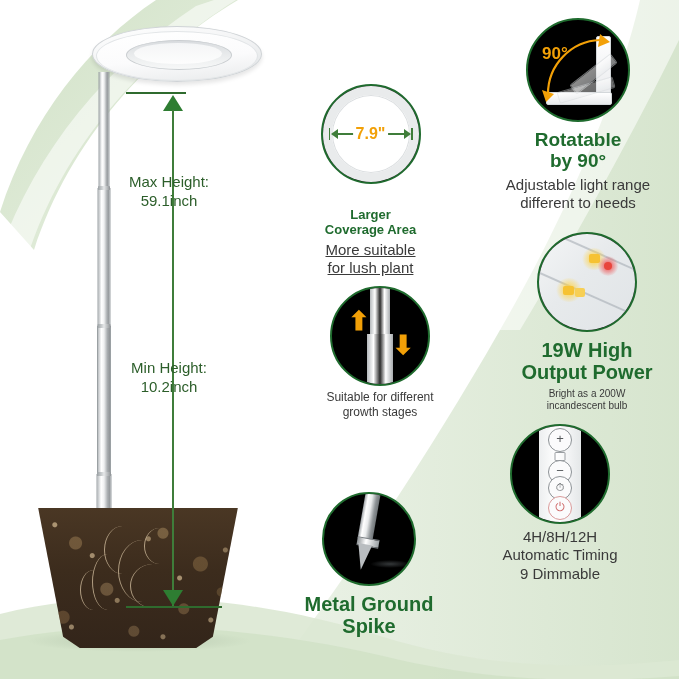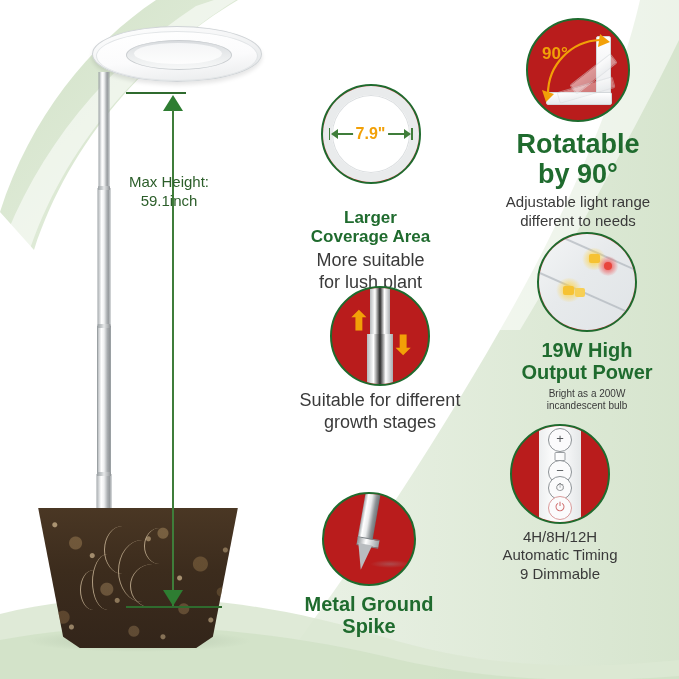--- a/index.html
+++ b/index.html
@@ -114,21 +114,21 @@
   }
   .dim-label{
     position:absolute;color:#2c5e2a;font-size:15px;line-height:19px;text-align:center;
     white-space:pre-line;
   }
 
   
   .feature{position:absolute;text-align:center;}
   .f-icon{
     position:relative;margin:0 auto;border:2px solid #1f6b2e;border-radius:50%;
-    background:#b91c1c;overflow:hidden;
+    background:#000000;overflow:hidden;
   }
   .f-title{
     color:#1f6b2e;font-weight:bold;line-height:1.12;margin-top:7px;white-space:pre-line;
   }
   .f-sub{
     color:#3a3a3a;line-height:1.22;margin-top:4px;white-space:pre-line;
   }
 
   
   .cov-ring{
@@ -272,67 +272,69 @@
     </div>
 
     <div class="dim-cap" style="left:126px;top:92px;width:60px;height:1.6px;"></div>
     <div class="arrow-up" style="left:163px;top:95px;"></div>
     <div class="dim-line" style="left:172px;top:110px;width:1.8px;height:498px;"></div>
     <div class="arrow-down" style="left:163px;top:590px;"></div>
     <div class="dim-cap" style="left:126px;top:606px;width:96px;height:2.2px;"></div>
 
     <div class="dim-label" style="left:104px;top:172px;width:130px;">Max Height:
 59.1inch</div>
+    <div class="dim-label" style="left:104px;top:358px;width:130px;">Min Height:
+10.2inch</div>
   </div>
 
   <div class="feature" style="left:288px;top:84px;width:165px;">
     <div class="f-icon" style="width:96px;height:96px;">
       <div class="cov-ring"></div>
       <div class="cov-dim">
         <div class="endL"></div>
         <div class="endR"></div>
         <div class="bar"></div>
         <div class="tipL"></div>
         <div class="tipR"></div>
       </div>
       <div class="cov-val">7.9"</div>
     </div>
-    <div class="f-title" style="font-size:17px;margin-top:24px;">Larger
+    <div class="f-title" style="font-size:13px;margin-top:24px;">Larger
 Coverage Area</div>
-    <div class="f-sub" style="font-size:18px;">More suitable
+    <div class="f-sub" style="font-size:15px;text-decoration:underline;">More suitable
 for lush plant</div>
   </div>
 
   <div class="feature" style="left:478px;top:18px;width:200px;">
     <div class="f-icon" style="width:100px;height:100px;">
       <div class="rot-panel" style="left:68px;top:16px;width:13px;height:62px;"></div>
       <div class="rot-panel" style="left:18px;top:72px;width:64px;height:11px;"></div>
       <div class="rot-panel" style="left:34px;top:32px;width:50px;height:10px;transform:rotate(-38deg);transform-origin:100% 50%;opacity:.55;"></div>
       <div class="rot-panel" style="left:28px;top:56px;width:56px;height:10px;transform:rotate(-16deg);transform-origin:100% 50%;opacity:.45;"></div>
       <svg width="100" height="100" style="position:absolute;left:0;top:0;">
         <path d="M20,74 A54,54 0 0 1 72,20" fill="none" stroke="#f2a007" stroke-width="2.2"></path>
         <polygon points="72,14 82,22 70,27" fill="#f2a007"></polygon>
         <polygon points="14,70 26,74 18,82" fill="#f2a007"></polygon>
       </svg>
       <div class="rot-deg">90°</div>
     </div>
-    <div class="f-title" style="font-size:27px;">Rotatable
+    <div class="f-title" style="font-size:19px;">Rotatable
 by 90°</div>
     <div class="f-sub" style="font-size:15px;">Adjustable light range
 different to needs</div>
   </div>
 
   <div class="feature" style="left:270px;top:286px;width:220px;">
     <div class="f-icon" style="width:96px;height:96px;">
       <div class="ha-pole" style="top:0;height:46px;width:20px;"></div>
       <div class="ha-pole" style="top:46px;height:50px;width:26px;"></div>
       <div class="ha-arrow" style="left:16px;top:20px;">⬆</div>
       <div class="ha-arrow" style="right:14px;top:44px;">⬇</div>
     </div>
-    <div class="f-sub" style="font-size:18px;">Suitable for different
+    <div class="f-sub" style="font-size:12px;">Suitable for different
 growth stages</div>
   </div>
 
   <div class="feature" style="left:492px;top:232px;width:190px;">
     <div class="f-icon" style="width:96px;height:96px;">
       <div class="led-body"></div>
       <div class="led-stripe" style="left:-6px;top:16px;width:120px;transform:rotate(24deg);"></div>
       <div class="led-stripe" style="left:-10px;top:62px;width:130px;transform:rotate(24deg);"></div>
       <div class="led-glow" style="left:42px;top:14px;width:26px;height:22px;background:radial-gradient(circle,#ffd23f 0%,rgba(255,210,63,0) 70%);"></div>
       <div class="led-dot" style="left:50px;top:20px;width:11px;height:9px;background:#f6c233;"></div>

